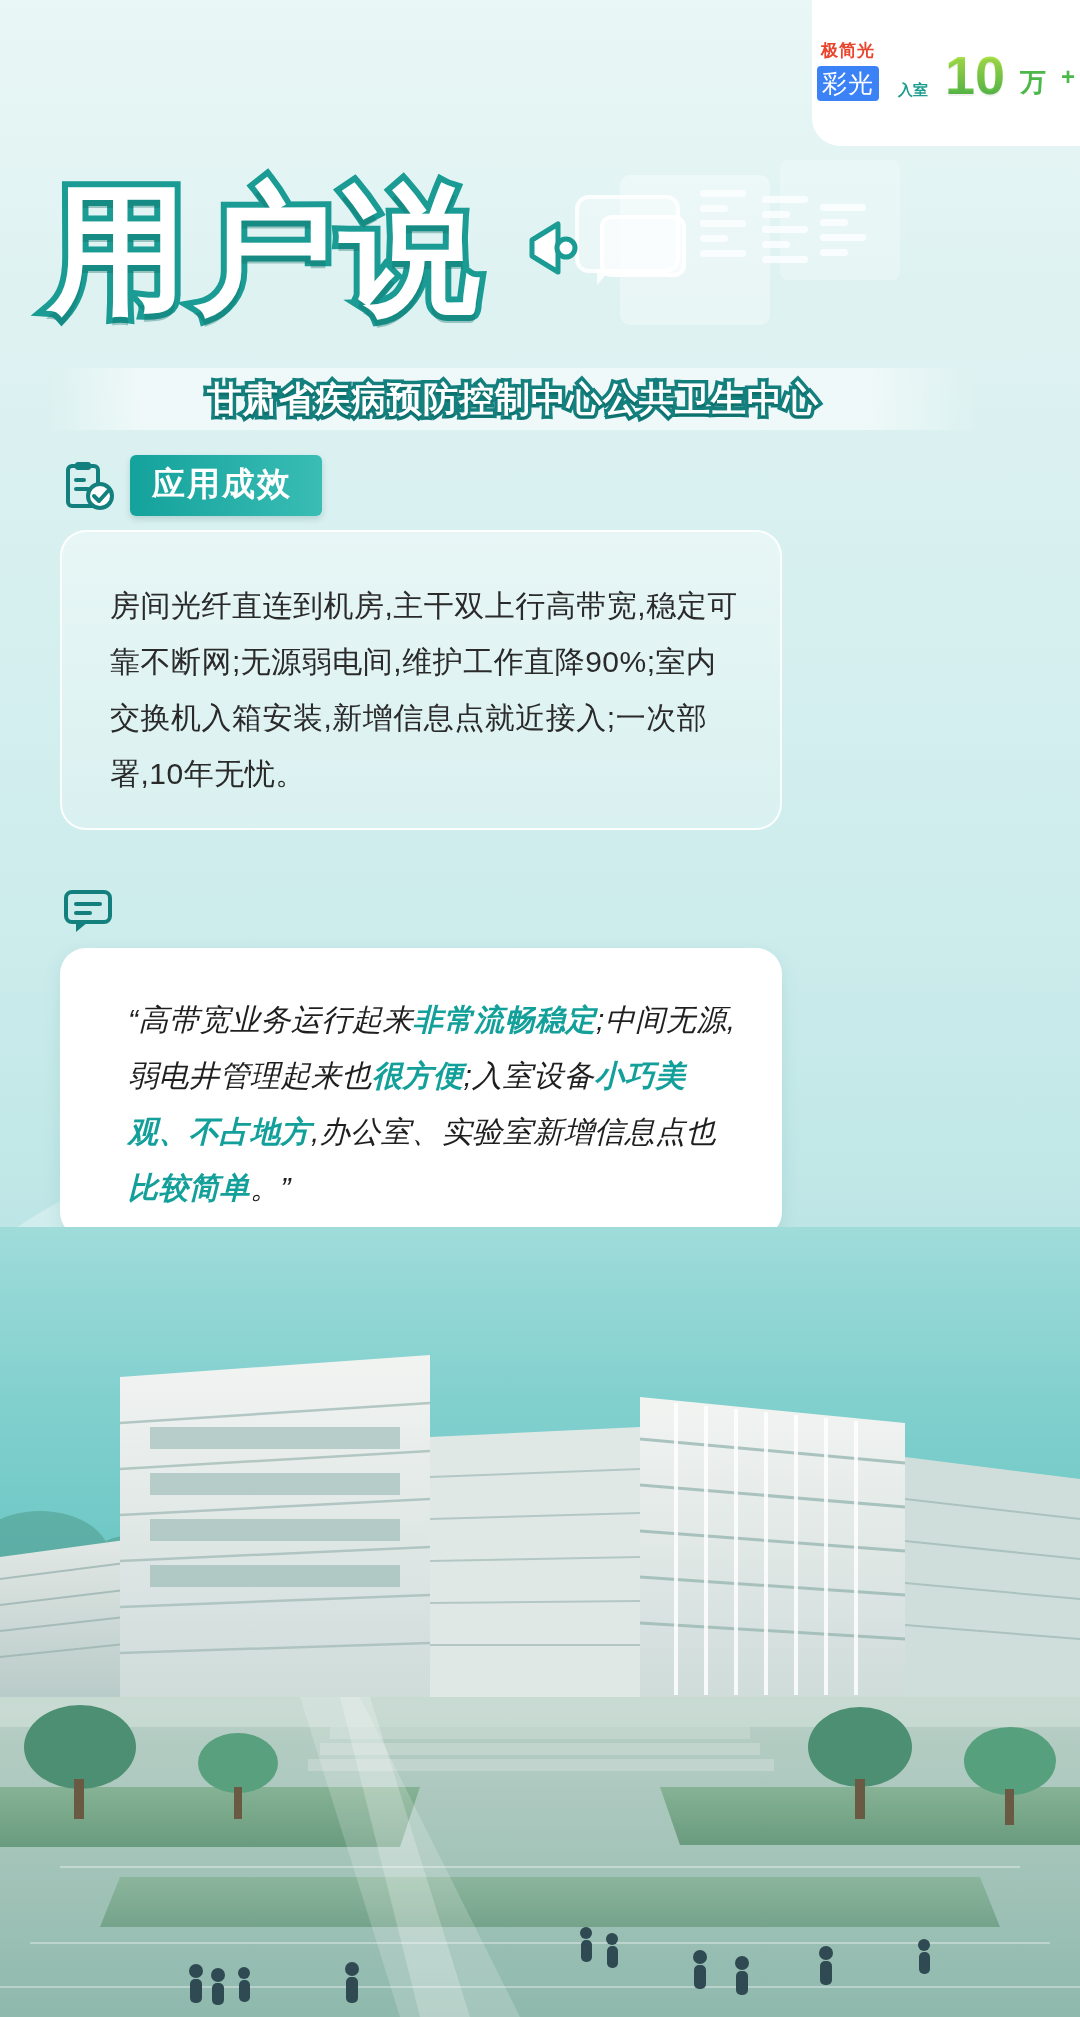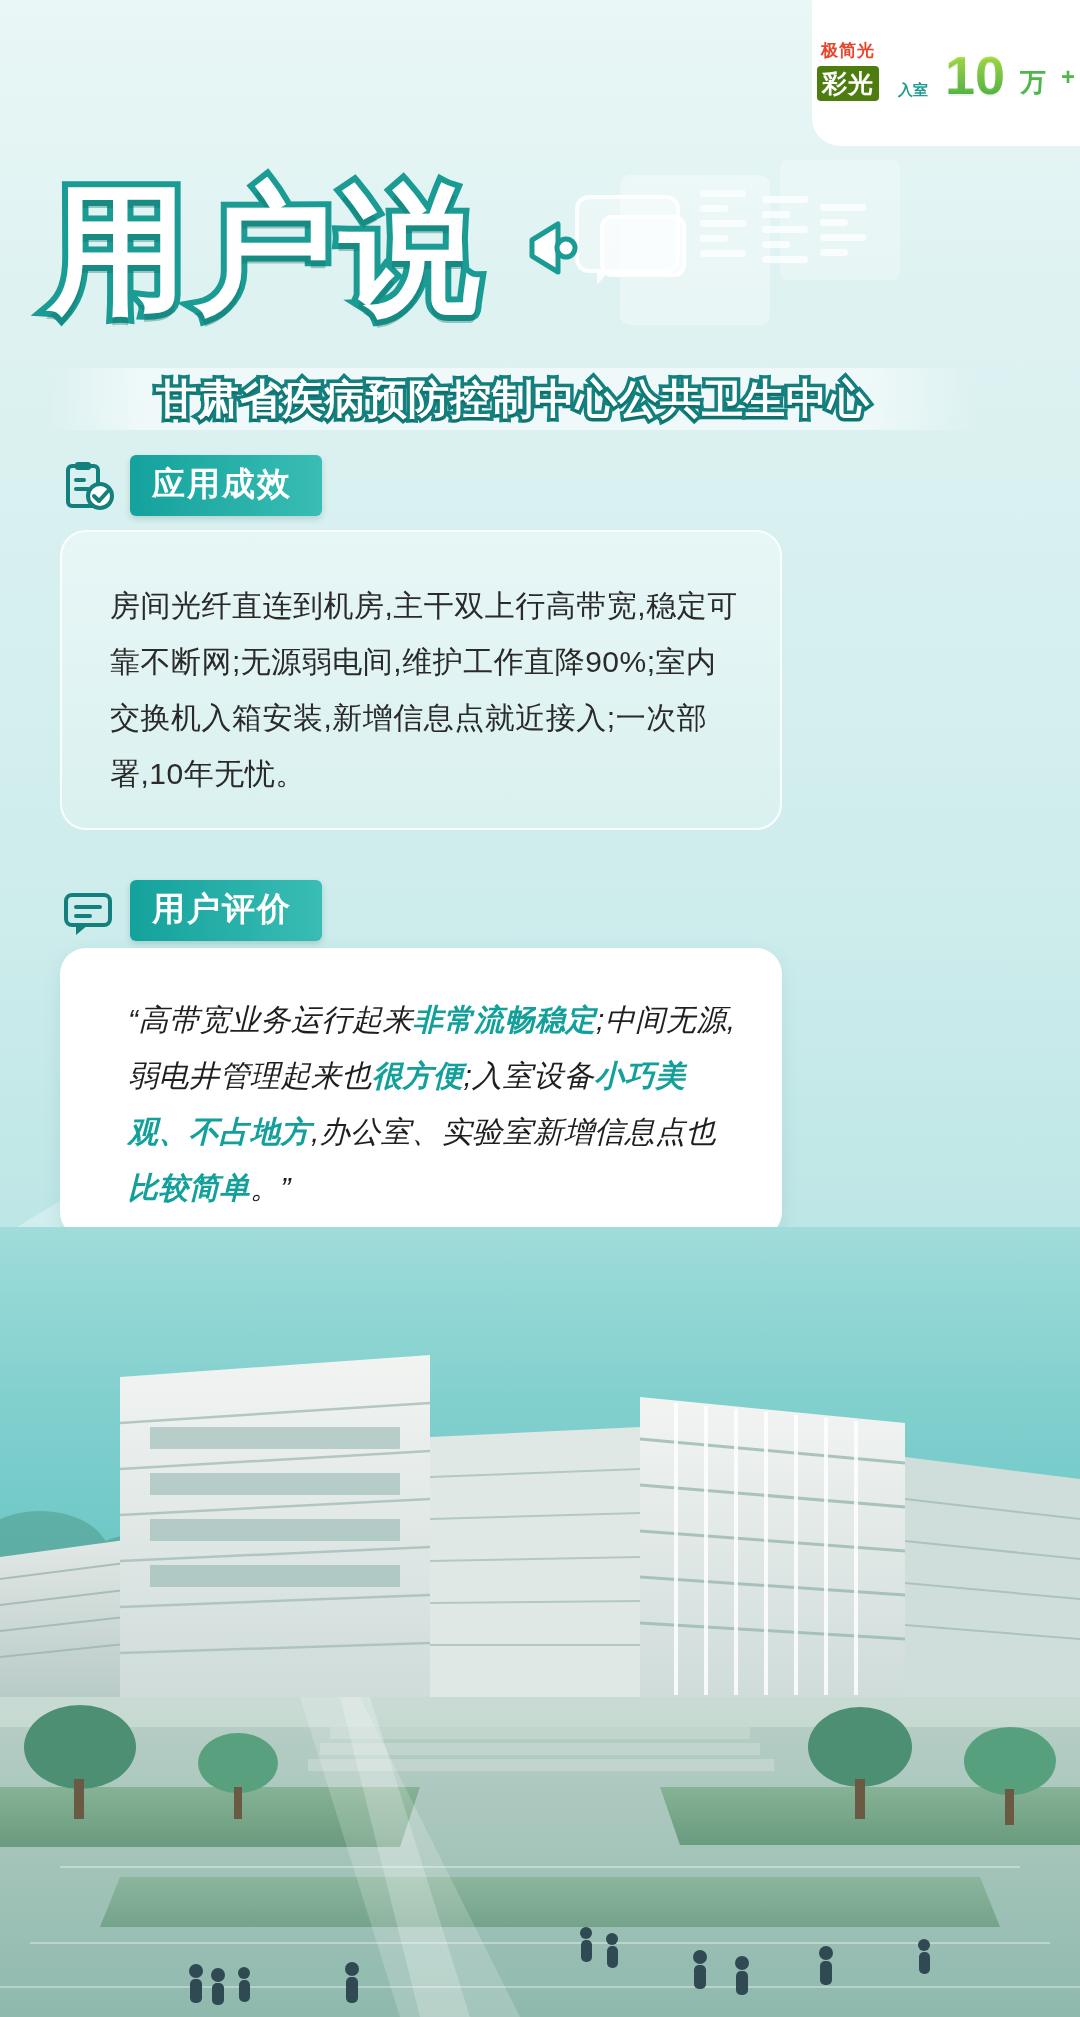--- a/index.html
+++ b/index.html
@@ -66,22 +66,22 @@
 
   .badge {
     position: absolute; right: 0; top: 0; width: 268px; height: 146px;
     background: #ffffff; border-radius: 0 0 0 28px;
     display: flex; align-items: center; justify-content: center;
   }
   .badge-inner { display: flex; align-items: flex-end; gap: 15px; padding-bottom: 6px;}
   .badge-col { display: flex; flex-direction: column; align-items: center; }
   .badge-l1 { font-size: 17px; color: #e8452c; font-weight: bold; letter-spacing: 1px; }
   .badge-l2 {
-    font-size: 25px; color: #ffffff; font-weight: bold; letter-spacing: 1px;
-    background: #4d7c0f; padding: 1px 5px; border-radius: 4px; margin-top: 4px;
+    font-size: 25px; color: #ffffff; font-weight: normal; letter-spacing: 1px;
+    background: #3b82f6; padding: 1px 5px; border-radius: 4px; margin-top: 4px;
   }
   .badge-ru { font-size: 15px; color: #1d9c8f; font-weight: bold; line-height: 1.05; margin: 0 2px 3px 4px; }
   .badge-num {
     font-size: 54px; font-weight: bold; line-height: 0.95;
     background: linear-gradient(180deg, #b6e84a 0%, #4cb84a 100%);
     -webkit-background-clip: text; background-clip: text; color: transparent;
     text-shadow: 0 2px 0 rgba(0,0,0,0.06);
   }
   .badge-wan { font-size: 26px; font-weight: bold; color: #4cb84a; line-height: 1; margin-bottom: 6px;}
   .badge-plus { font-size: 24px; font-weight: bold; color: #4cb84a; margin-bottom: 10px;}
@@ -113,21 +113,21 @@
   .subtitle-wrap {
     position: absolute; left: 48px; top: 368px; width: 930px; height: 62px;
   }
   .subtitle-bg {
     position: absolute; inset: 0;
     background: linear-gradient(90deg, rgba(255,255,255,0.0) 0%, rgba(255,255,255,0.55) 10%, rgba(255,255,255,0.55) 88%, rgba(255,255,255,0) 100%);
     border-radius: 6px;
   }
   .subtitle {
     position: relative; z-index: 2;
-    font-size: 41px; font-weight: bold; color: #ffffff; letter-spacing: 1px;
+    font-size: 35px; font-weight: bold; color: #ffffff; letter-spacing: 1px;
     line-height: 62px; text-align: center;
     -webkit-text-stroke: 7px #13807e;
     paint-order: stroke fill;
     text-shadow: 0 3px 0 rgba(10,90,88,0.4);
   }
 
   
   .sec {
     position: absolute; display: flex; align-items: center; gap: 14px;
   }
@@ -254,21 +254,20 @@
 
   <div class="sec sec2">
     <div class="sec-icon">
       <svg width="52" height="52" viewBox="0 0 52 52">
         <rect x="4" y="10" width="44" height="30" rx="6" fill="none" stroke="#13807e" stroke-width="4"></rect>
         <path d="M14 40 L14 50 L26 40 Z" fill="#13807e"></path>
         <rect x="12" y="20" width="28" height="4" rx="2" fill="#13807e"></rect>
         <rect x="12" y="29" width="18" height="4" rx="2" fill="#13807e"></rect>
       </svg>
     </div>
-    <div class="sec-pill">用户评价</div>
   </div>
 
   <div class="card2">
     <div class="card2-inner">
       <span>“高带宽业务运行起来</span><span class="hl">非常流畅稳定</span><span>;中间无源,弱电井管理起来也</span><span class="hl">很方便</span><span>;入室设备</span><span class="hl">小巧美观、不占地方</span><span>,办公室、实验室新增信息点也</span><span class="hl">比较简单</span><span>。”</span>
     </div>
   </div>
 
   <div class="photo">
     <svg viewBox="0 0 1080 790" preserveAspectRatio="none">

